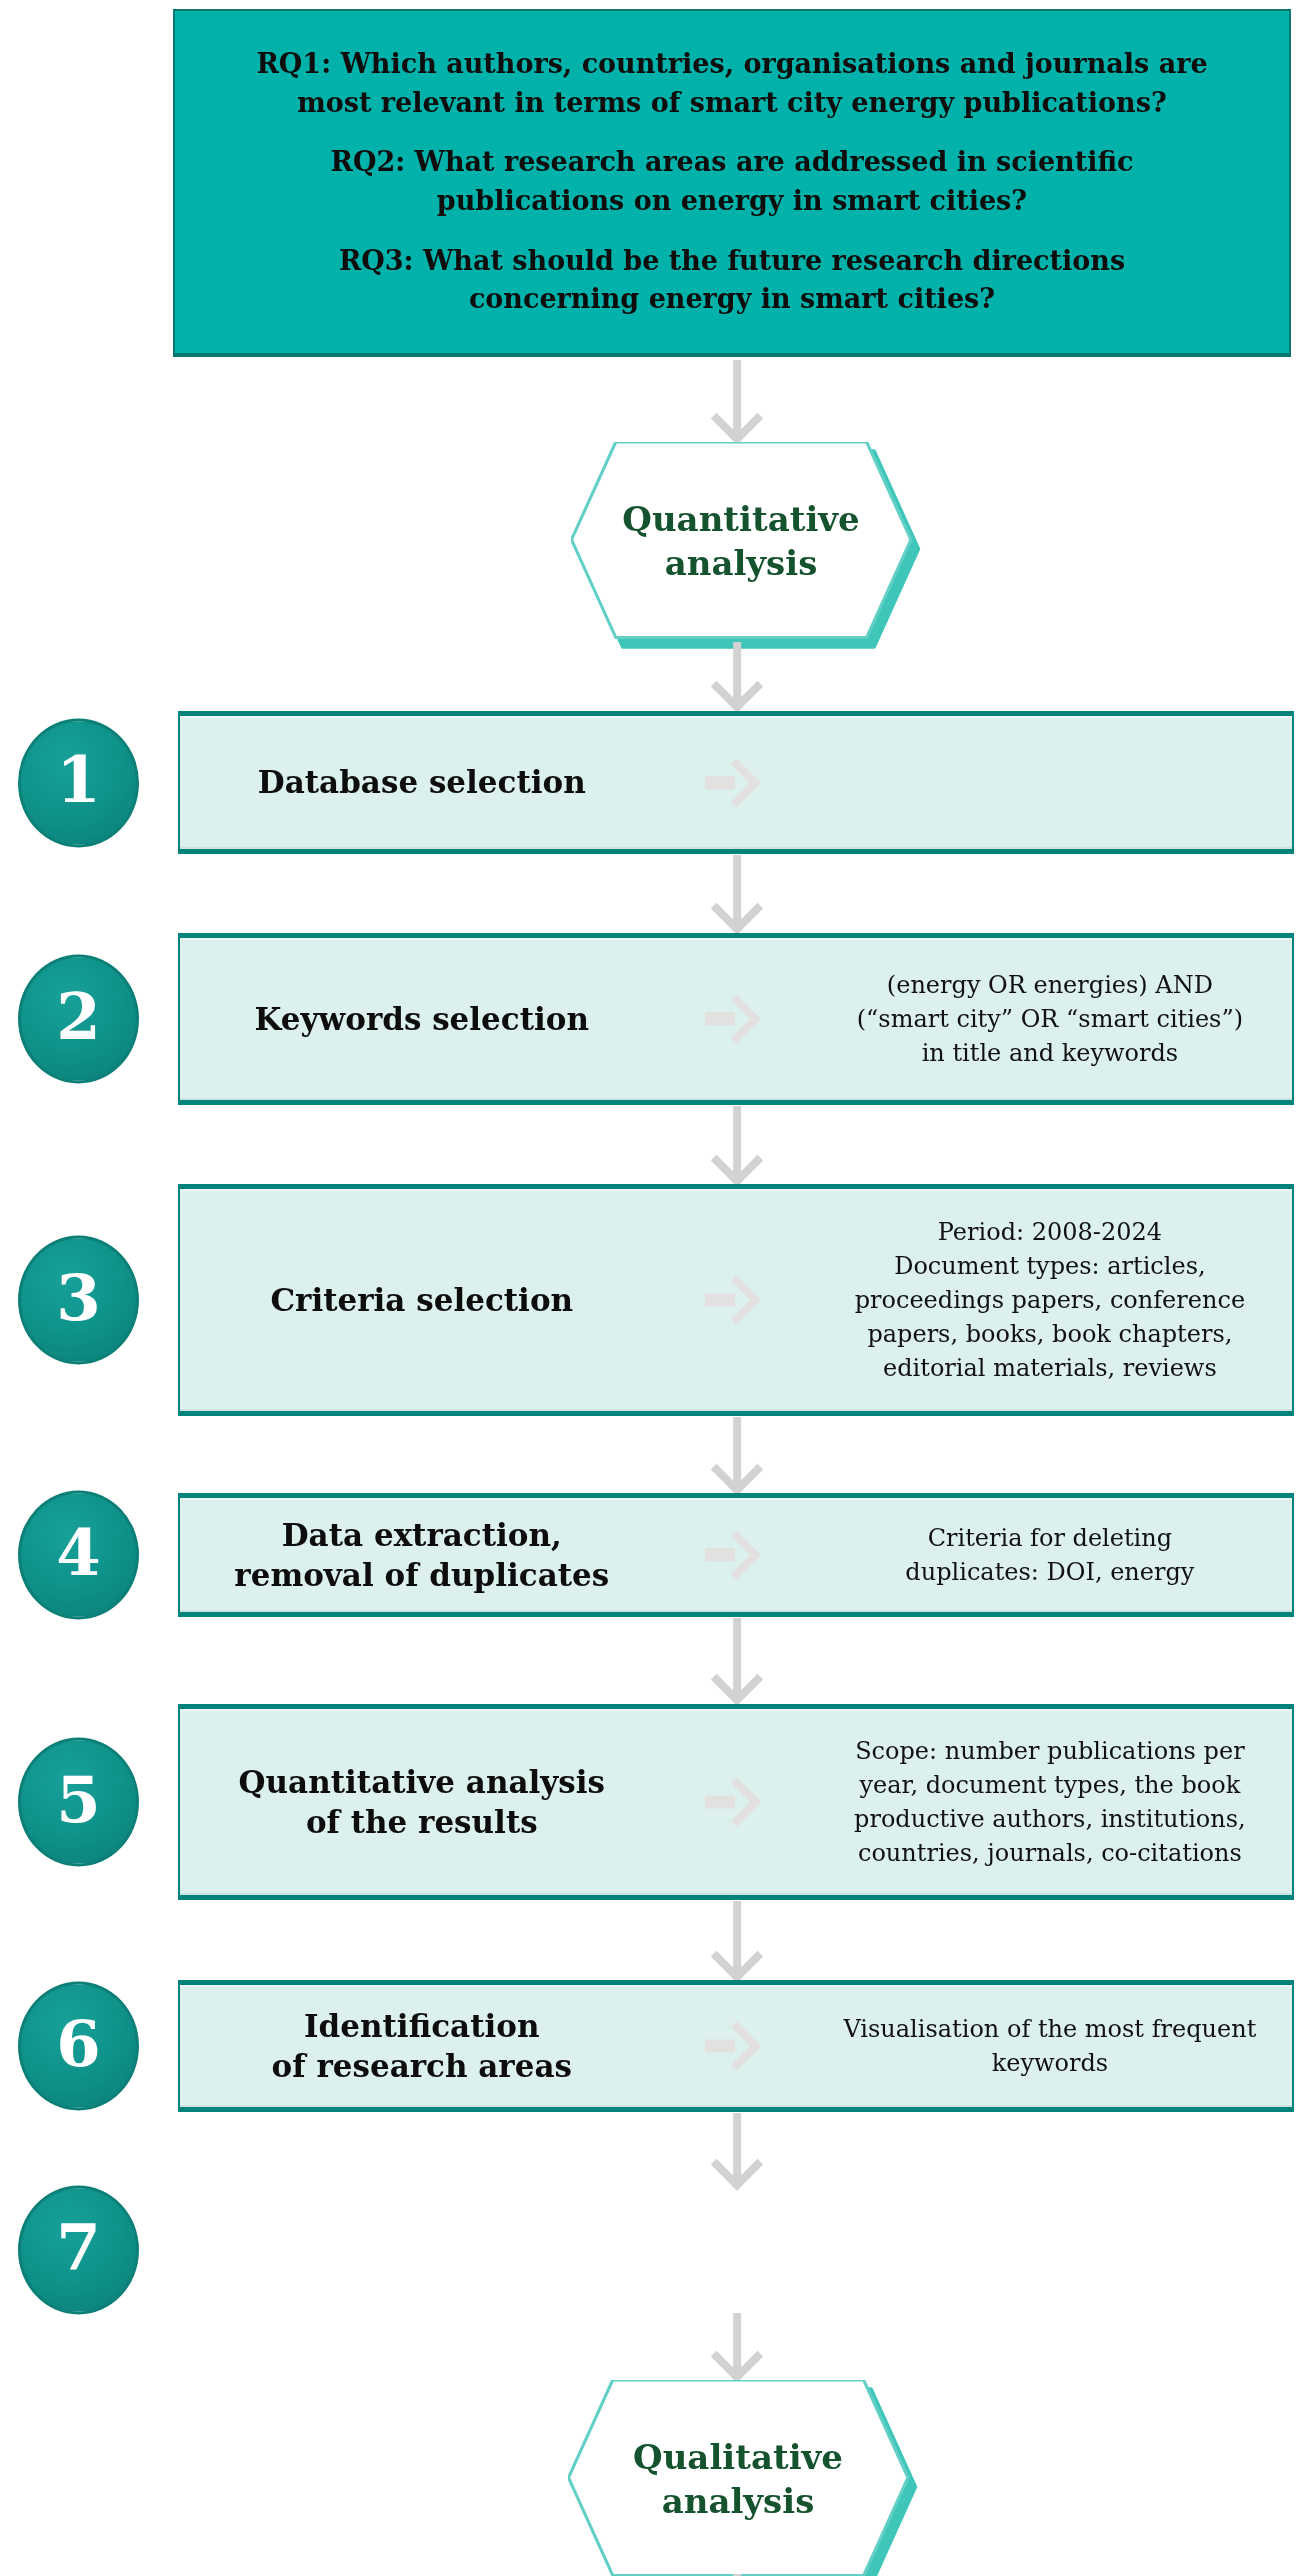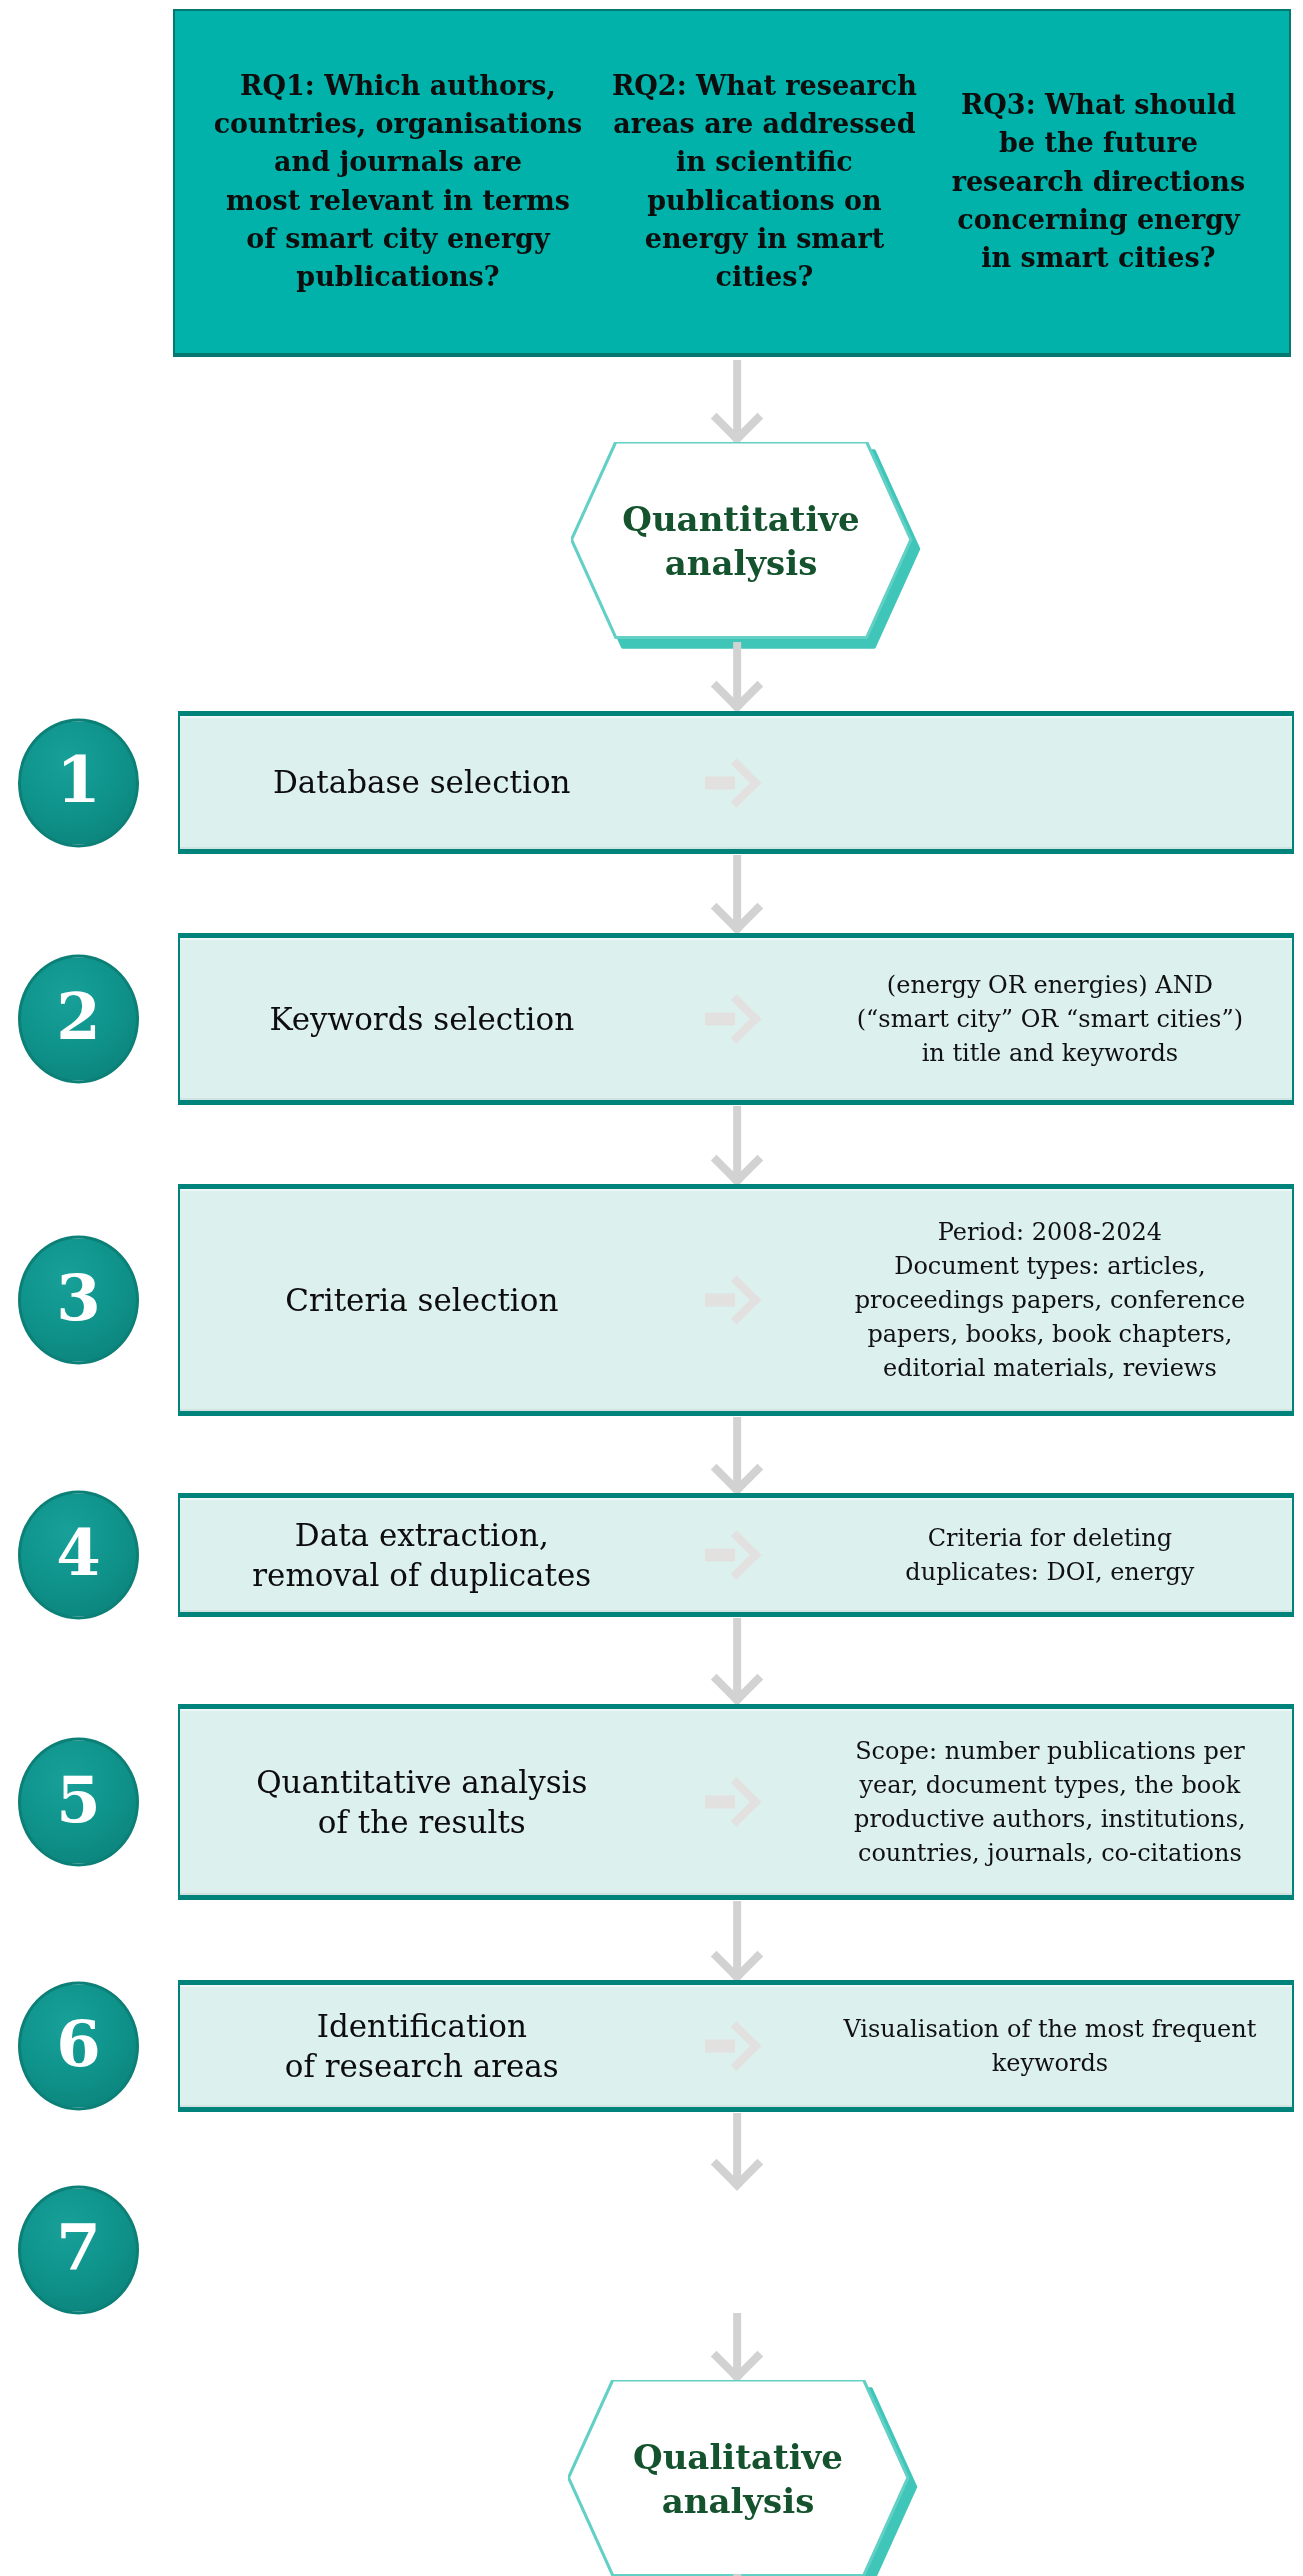--- a/index.html
+++ b/index.html
@@ -6,21 +6,21 @@
   html,body { background:#ffffff; }
   body { font-family:"DejaVu Serif", serif; color:#141414; }
 
   .page { position:relative; width:1303px; height:2780px; background:#ffffff; overflow:hidden; }
 
   
   .rq-box {
     position:absolute; left:173px; top:8.8px; width:1118px; height:348px;
     background:#00b2a9;
     border:2.6px solid #077870; border-bottom-width:4.6px;
-    display:flex; flex-direction:row; justify-content:center; align-items:center;
+    display:flex; flex-direction:column; justify-content:center; align-items:center;
     gap:21.6px; padding:10.3px 36px;
   }
   .rq-box p {
     font-size:27px; font-weight:bold; line-height:1.42; text-align:center;
     color:#0d0d0d; white-space:pre-line;
   }
 
   
   .varrow { position:absolute; width:62px; left:706px; }
   .varrow::before {
@@ -80,21 +80,21 @@
 
   .step-box {
     position:absolute; left:178px; right:9.3px; top:0; bottom:0;
     background:#dcf0ee;
     border:2.6px solid #00837b; border-top-width:5.2px; border-bottom-width:5.2px;
     box-shadow: inset 0 2.1px 0 rgba(255,255,255,0.45), inset 0 -2.1px 0 rgba(0,0,0,0.05);
     display:flex; align-items:center;
   }
   .step-title {
     width:43.5%; text-align:center;
-    font-size:31px; font-weight:normal; line-height:1.3;
+    font-size:31px; font-weight:bold; line-height:1.3;
     color:#0d0d0d; white-space:pre-line; padding:0 0;
   }
   .arrow-cell { width:13%; display:flex; align-items:center; justify-content:center; }
   .step-desc {
     width:43.5%; text-align:center;
     font-size:24px; font-weight:normal; line-height:1.42;
     color:#111111; white-space:pre-line; padding:0 14.4px;
   }
 
   

